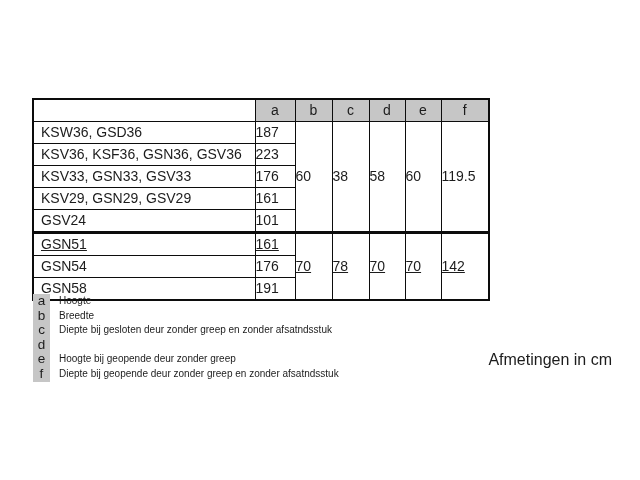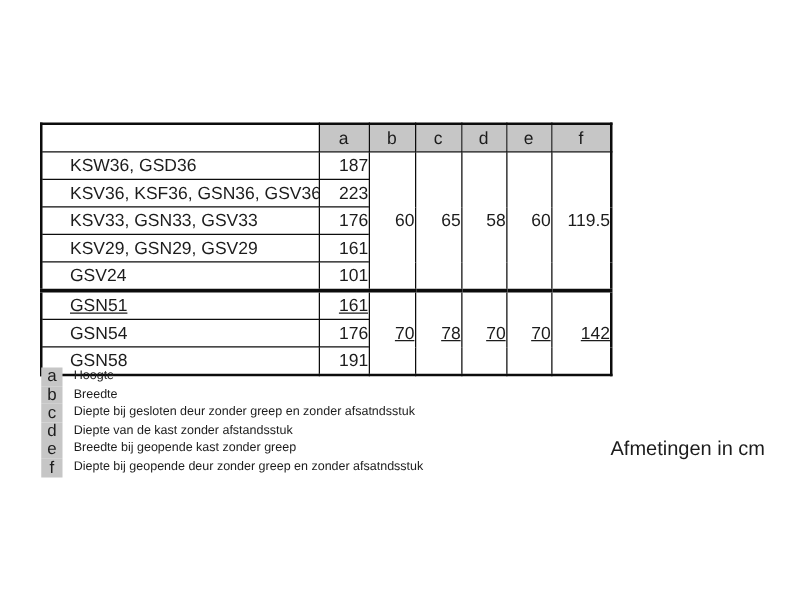--- a/index.html
+++ b/index.html
@@ -36,24 +36,24 @@
   }
   .dim-table th.hdr {
     background: #c6c6c6;
     text-align: center;
   }
   .dim-table th.blank {
     background: #ffffff;
   }
   .dim-table td.models {
     text-align: left;
-    padding-left: 22px;
+    padding-left: 7px;
   }
   .dim-table td.num {
-    text-align: right;
+    text-align: left;
   }
   .dim-table tr.group-start td {
     border-top: 3px solid #0c0c0c;
     text-decoration: underline;
   }
   .col-models { width: 222px; }
   .col-a { width: 40px; }
   .col-b { width: 37px; }
   .col-c { width: 37px; }
   .col-d { width: 36px; }
@@ -114,21 +114,21 @@
       <th class="hdr">d</th>
       <th class="hdr">e</th>
       <th class="hdr">f</th>
     </tr>
   </thead>
   <tbody>
     <tr>
       <td class="models">KSW36, GSD36</td>
       <td class="num">187</td>
       <td class="num" rowspan="5">60</td>
-      <td class="num" rowspan="5">65</td>
+      <td class="num" rowspan="5">38</td>
       <td class="num" rowspan="5">58</td>
       <td class="num" rowspan="5">60</td>
       <td class="num" rowspan="5">119.5</td>
     </tr>
     <tr>
       <td class="models">KSV36, KSF36, GSN36, GSV36</td>
       <td class="num">223</td>
     </tr>
     <tr>
       <td class="models">KSV33, GSN33, GSV33</td>
@@ -170,25 +170,24 @@
   <div class="legend-row">
     <span class="legend-badge">b</span>
     <span class="legend-label">Breedte</span>
   </div>
   <div class="legend-row">
     <span class="legend-badge">c</span>
     <span class="legend-label">Diepte bij gesloten deur zonder greep en zonder afsatndsstuk</span>
   </div>
   <div class="legend-row">
     <span class="legend-badge">d</span>
-    <span class="legend-label">Diepte van de kast zonder afstandsstuk</span>
   </div>
   <div class="legend-row">
     <span class="legend-badge">e</span>
-    <span class="legend-label">Breedte bij geopende kast zonder greep</span>
+    <span class="legend-label">Hoogte bij geopende deur zonder greep</span>
   </div>
   <div class="legend-row">
     <span class="legend-badge">f</span>
     <span class="legend-label">Diepte bij geopende deur zonder greep en zonder afsatndsstuk</span>
   </div>
 </div>
 
 <div class="unit-note">Afmetingen in cm</div>
 
 </body></html>

